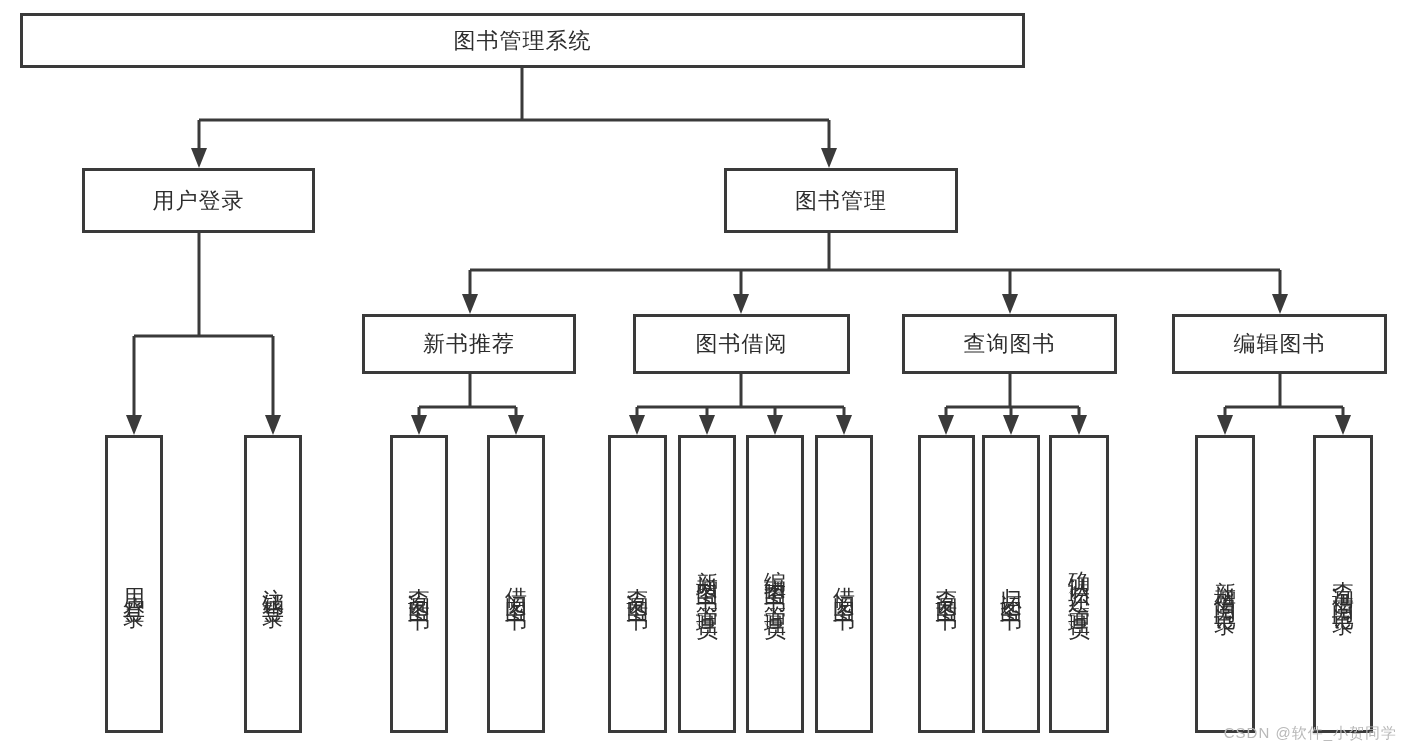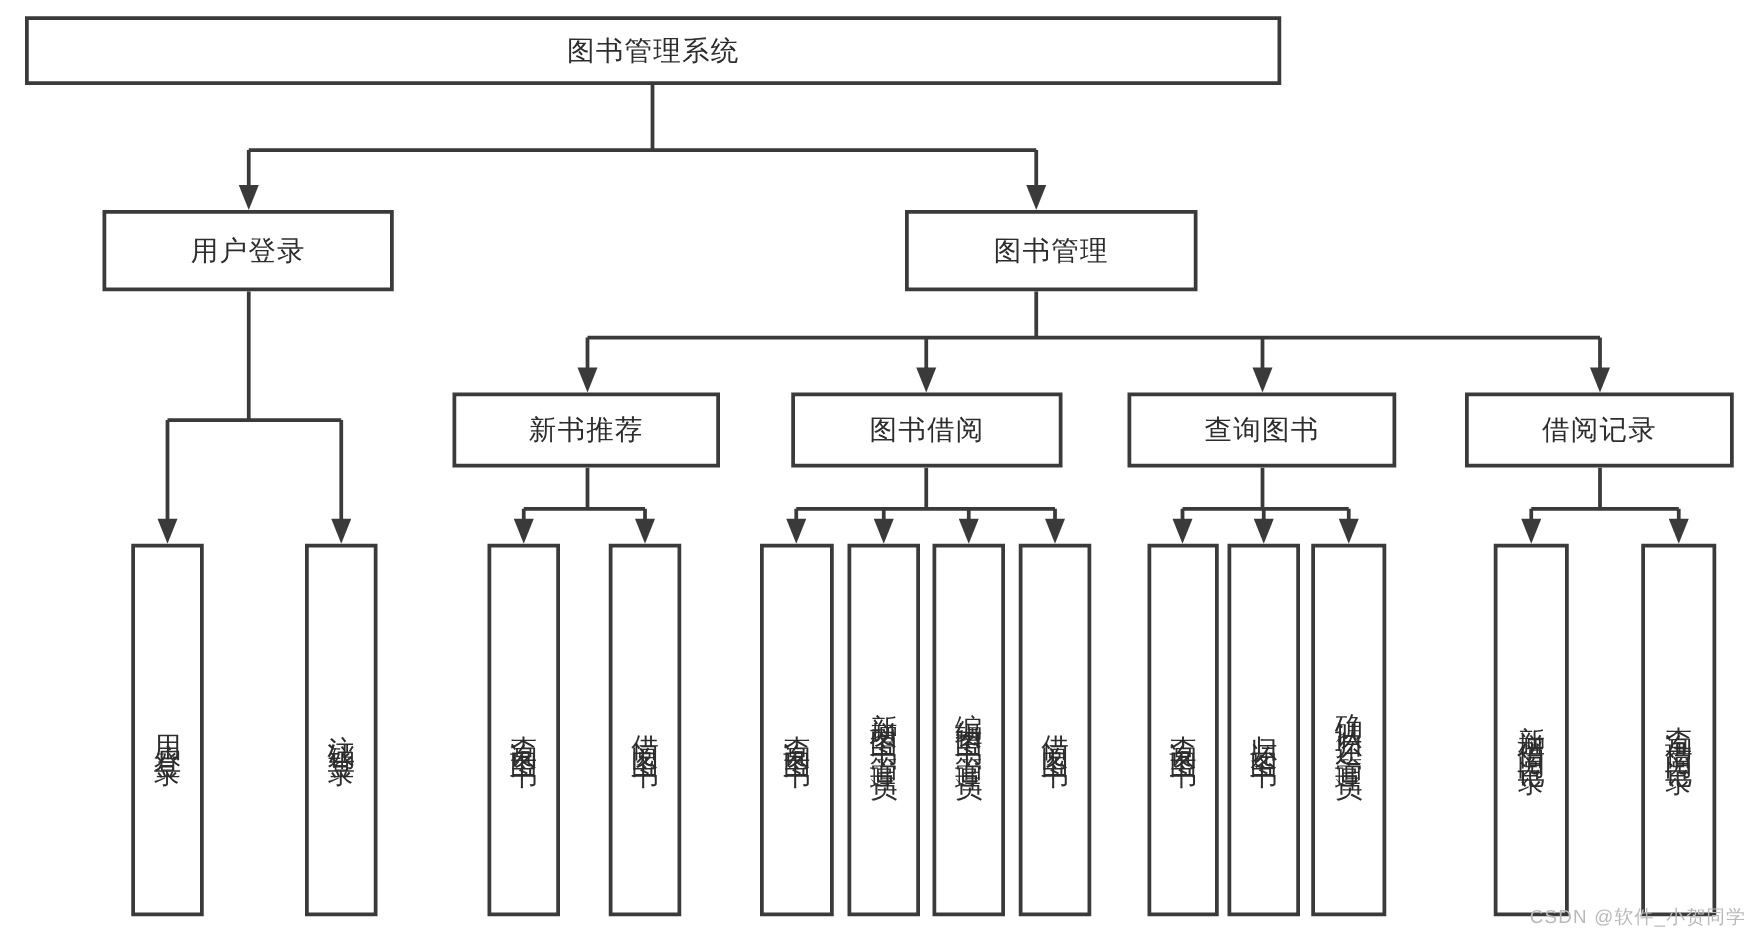--- a/index.html
+++ b/index.html
@@ -98,21 +98,21 @@
   <div class="box n-newbook">
     <span class="hlabel">新书推荐</span>
   </div>
   <div class="box n-borrow">
     <span class="hlabel">图书借阅</span>
   </div>
   <div class="box n-current">
     <span class="hlabel">查询图书</span>
   </div>
   <div class="box n-records">
-    <span class="hlabel">借阅记录</span>
+    <span class="hlabel">编辑图书</span>
   </div>
 
   <div class="box leaf lf1">
     <span class="vlabel">用户登录</span>
   </div>
   <div class="box leaf lf2">
     <span class="vlabel">注销登录</span>
   </div>
 
   <div class="box leaf lf3">

